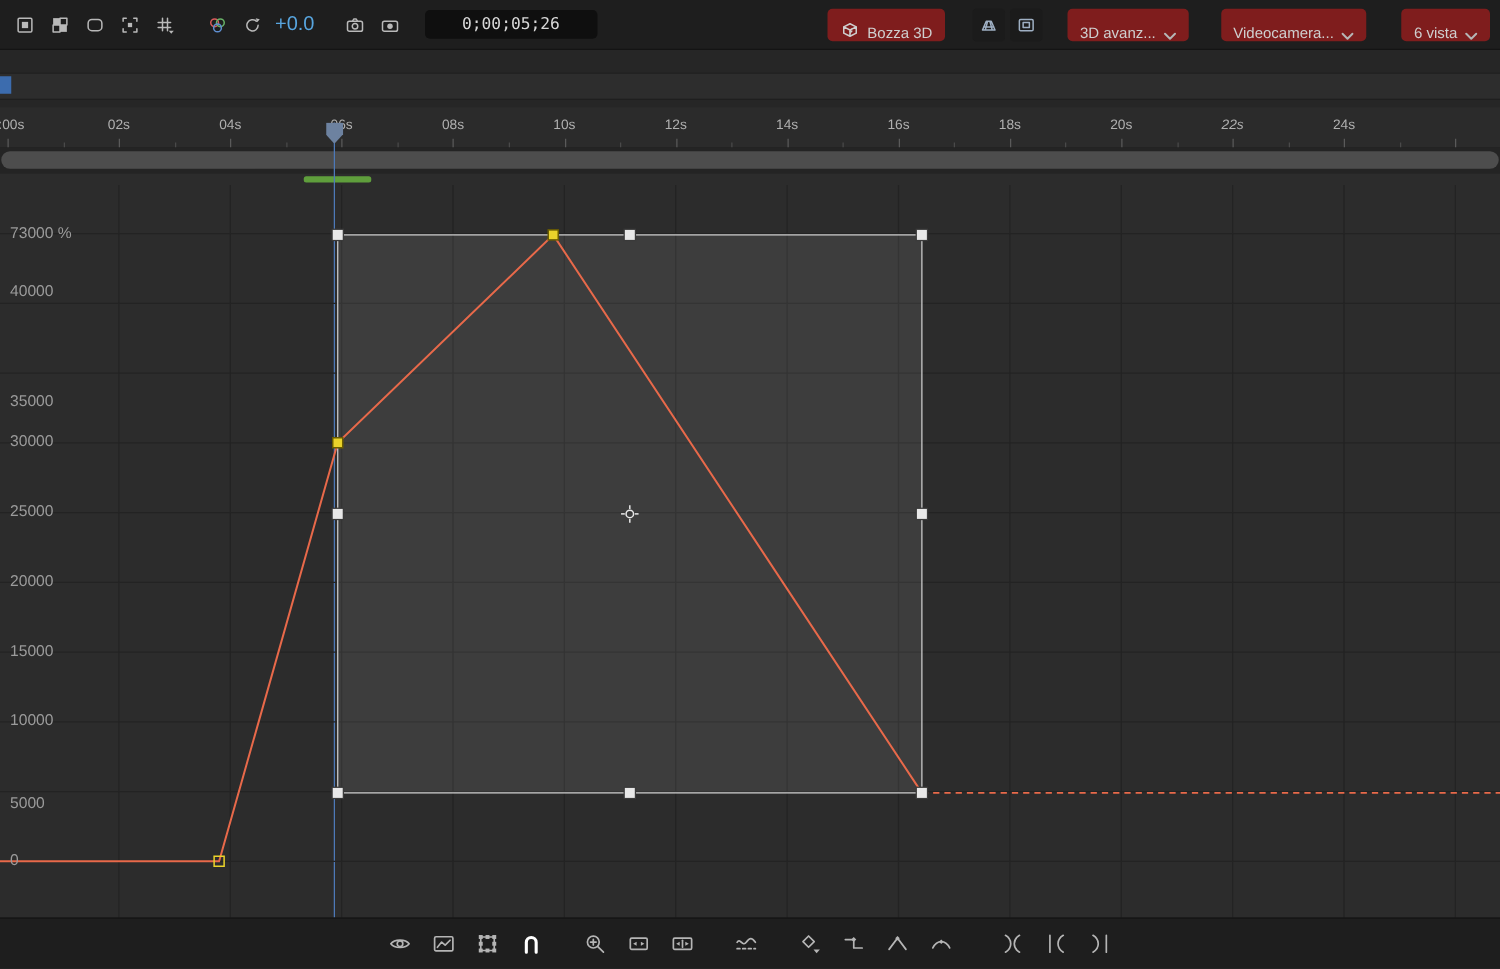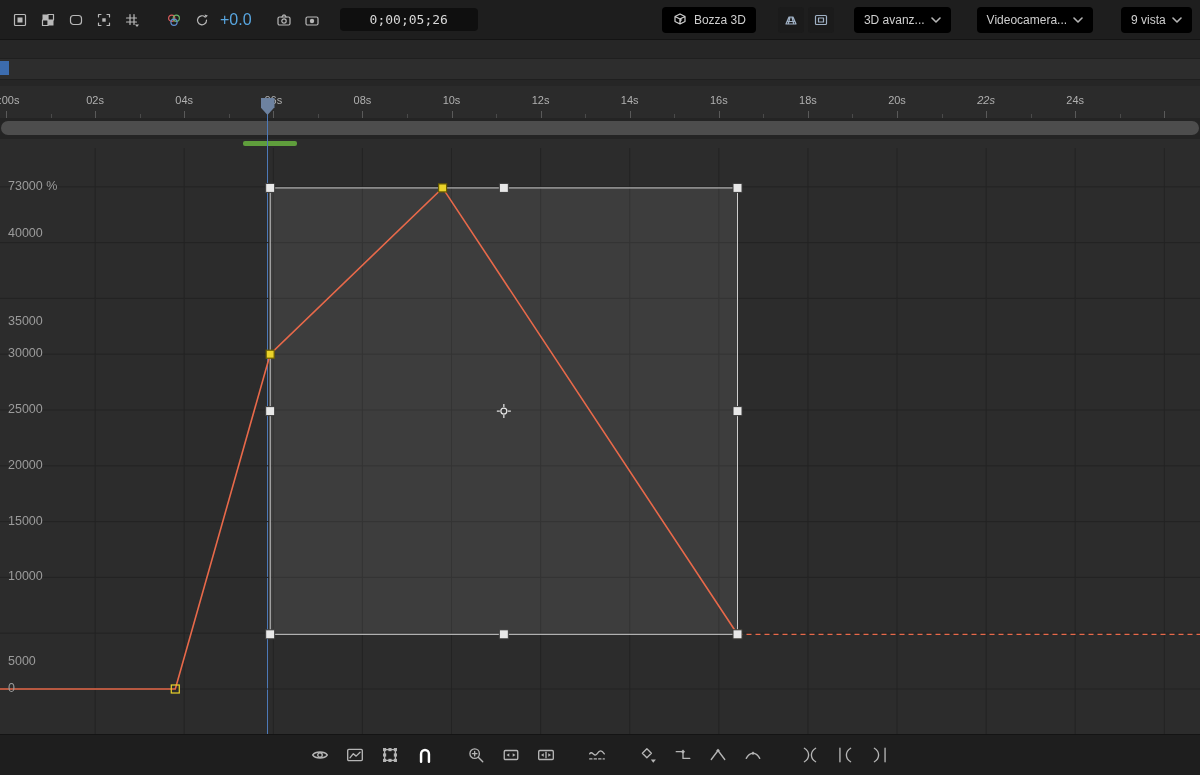--- a/index.html
+++ b/index.html
@@ -20,22 +20,22 @@
   .i16{width:16px;height:16px;stroke:currentColor;fill:none;stroke-width:1.2;
     stroke-linecap:round;stroke-linejoin:round;display:block}
   .i18{width:18px;height:18px;stroke:currentColor;fill:none;stroke-width:1.2;
     stroke-linecap:round;stroke-linejoin:round;display:block}
   .exposure{color:#58a6e0;font-size:16px;margin-left:2px;flex:0 0 auto}
   .timecode{
     background:#0f0f0f;border-radius:4px;padding:4px 30px;margin-left:12px;
     font-family:"DejaVu Sans Mono",monospace;font-size:13px;color:#d8d8d8;flex:0 0 auto;
   }
   .pill{
-    background:#000000;border:none;color:#cfcfcf;font:12px "Liberation Sans",sans-serif;
-    border-radius:4px;height:26px;display:flex;align-items:center;gap:6px;
+    background:#7f1d1d;border:none;color:#cfcfcf;font:12px "Liberation Sans",sans-serif;
+    border-radius:4px;height:26px;display:flex;align-items:flex-end;gap:6px;
     padding:0 10px;flex:0 0 auto;cursor:default;
   }
   .chev{width:10px;height:8px;stroke:#b5b5b5;fill:none;stroke-width:1.6;
     stroke-linecap:round;stroke-linejoin:round}
   .ml14{margin-left:14px}.ml16{margin-left:16px}
   .ml18{margin-left:18px}.ml22{margin-left:22px}.ml24{margin-left:24px}.ml180{margin-left:180px}
   
   .midbar{position:absolute;top:40px;left:0;right:0;height:46px;background:#262626}
   .navstrip{position:absolute;top:58px;left:0;right:0;height:20px;background:#2d2d2d;
     border-top:1px solid #1f1f1f;border-bottom:1px solid #1f1f1f}
@@ -168,21 +168,21 @@
           <polyline points="1,2 5,6 9,2"></polyline>
         </svg>
     </button>
     <button class="pill ml22">
       <span>Videocamera...</span>
       <svg class="chev" viewBox="0 0 10 8">
           <polyline points="1,2 5,6 9,2"></polyline>
         </svg>
     </button>
     <button class="pill ml24">
-      <span>9 vista</span>
+      <span>6 vista</span>
       <svg class="chev" viewBox="0 0 10 8">
           <polyline points="1,2 5,6 9,2"></polyline>
         </svg>
     </button>
   </div>
 
   <div class="midbar"></div>
   <div class="navstrip"></div>
   <div class="navhandle"></div>
 
@@ -283,21 +283,21 @@
       </svg>
     <div id="ylabels">
         <span class="ylab" style="top: 30.8px;">73000 %</span>
         <span class="ylab" style="top: 78px;">40000</span>
         <span class="ylab" style="top: 142.4px; margin-top: 24px;">35000</span>
         <span class="ylab" style="top: 198.2px;">30000</span>
         <span class="ylab" style="top: 254px;">25000</span>
         <span class="ylab" style="top: 309.8px;">20000</span>
         <span class="ylab" style="top: 365.6px;">15000</span>
         <span class="ylab" style="top: 421.4px;">10000</span>
-        <span class="ylab" style="top: 506px;">5000</span>
+        <span class="ylab" style="top: 487px;">5000</span>
         <span class="ylab" style="top: 533px;">0</span>
       </div>
   </div>
 
   <div class="playhead-line" id="playhead-line" style="left: 266.508px; background: rgb(77, 121, 184);"></div>
   <div class="playhead-marker" id="playhead-marker" style="left: 260.508px;"></div>
 
   <div class="bottombar">
     <span class="bicon">
       <svg class="i18" viewBox="0 0 16 16">

